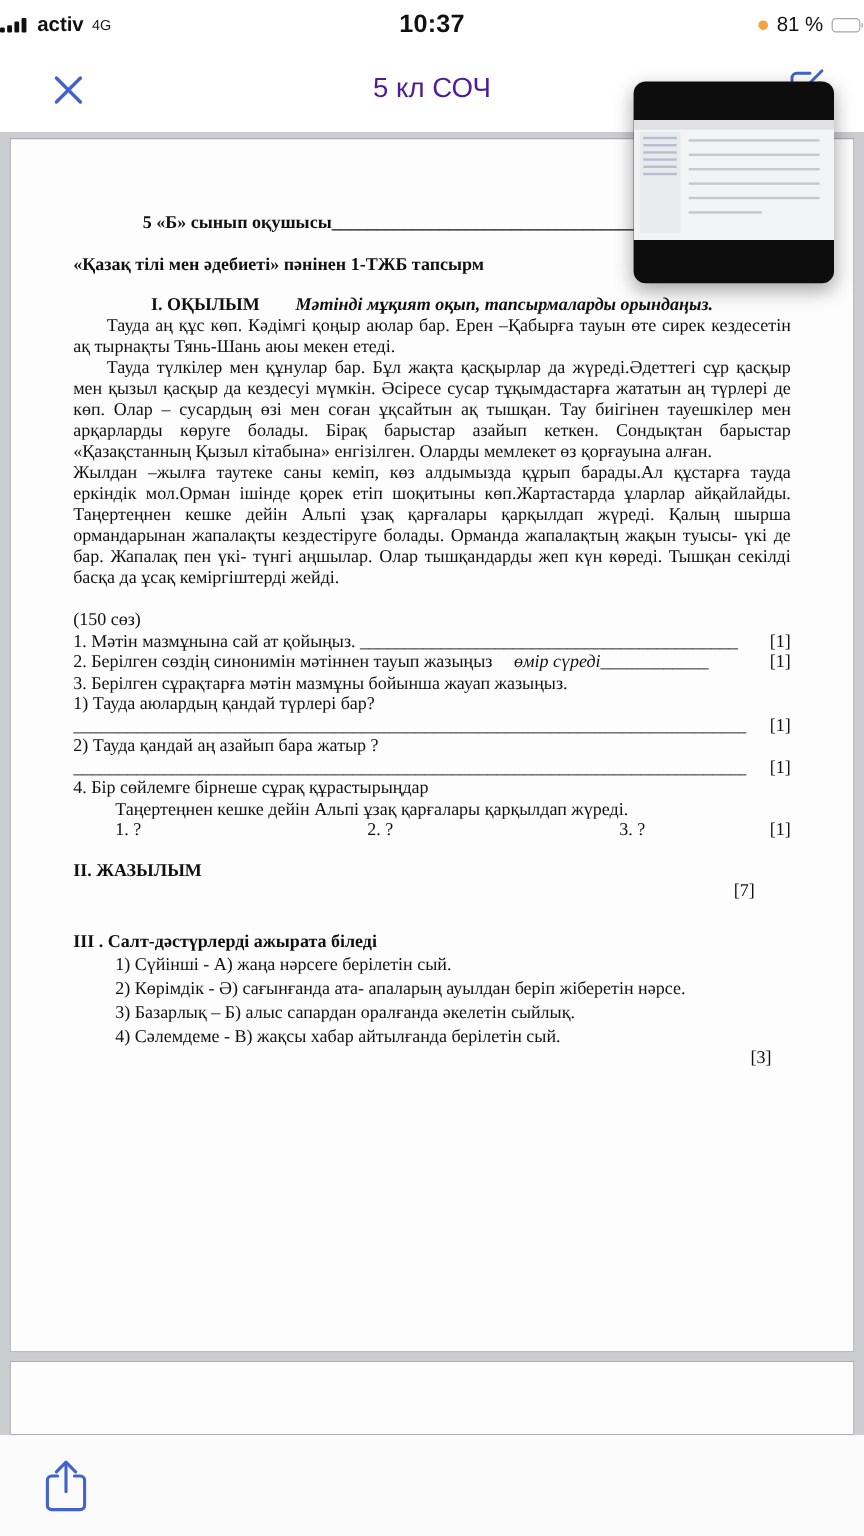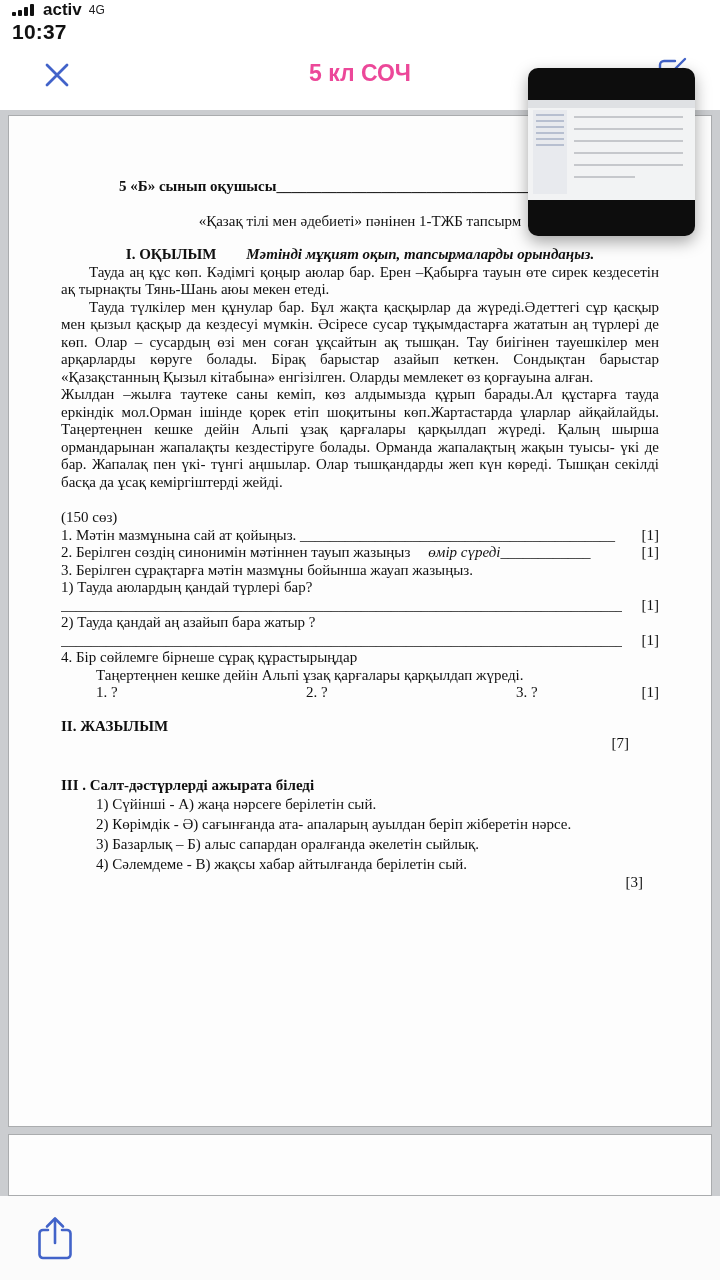--- a/index.html
+++ b/index.html
@@ -1,57 +1,57 @@
 <!DOCTYPE html>
 <html><head>
 <meta charset="utf-8">
 <style>
   html,body{margin:0;padding:0;background:#e9e9e9;}
   .screen{position:relative;width:720px;height:1280px;background:#ffffff;overflow:hidden;
           font-family:"Liberation Sans",sans-serif;color:#111;}
 
   
   .status-bar{position:absolute;top:0;left:0;right:0;height:42px;display:flex;
-              padding:0 12px;box-sizing:border-box;background:#fff;z-index:5;flex-direction:column;}
+              align-items:center;padding:0 0;box-sizing:border-box;background:#fff;z-index:5;}
   .sb-left,.sb-right{display:flex;align-items:center;gap:7px;flex:1;}
   .sb-right{justify-content:flex-end;}
   .sb-center{flex:0 0 auto;font-weight:700;font-size:21px;letter-spacing:.2px;}
   .carrier{font-weight:600;font-size:17px;}
   .network{font-size:12px;color:#1c1c1e;}
   .signal{display:flex;align-items:flex-end;gap:2px;height:12px;margin-right:2px;}
   .signal span{display:block;width:4px;background:#111;border-radius:1px;}
   .signal .b1{height:4px;}.signal .b2{height:6px;}.signal .b3{height:9px;}.signal .b4{height:12px;}
   .rec-dot{width:8px;height:8px;border-radius:50%;background:#f2a33c;}
   .bat-pct{font-size:17px;}
   .battery{position:relative;width:27px;height:13px;display:flex;align-items:center;}
   .battery .body{width:24px;height:12px;border:1px solid rgba(0,0,0,.35);border-radius:3.5px;
                  padding:1px;box-sizing:border-box;}
   .battery .fill{width:81%;height:100%;background:#f6ce47;border-radius:1.5px;}
   .battery .tip{width:1.6px;height:4.5px;background:rgba(0,0,0,.4);border-radius:0 2px 2px 0;margin-left:.8px;}
 
   
   .nav-bar{position:absolute;top:42px;left:0;right:0;height:68px;background:#fff;z-index:5;}
   .nav-title{position:absolute;left:0;right:0;top:18px;text-align:center;font-size:23px;
-             font-weight:700;color:#ec4899;}
+             font-weight:400;color:#4c1d95;}
   .close-btn{position:absolute;left:40px;top:16px;width:34px;height:34px;cursor:pointer;}
   .compose-btn{position:absolute;right:28px;top:10px;width:38px;height:38px;cursor:pointer;}
 
   
   .viewer{position:absolute;top:110px;left:0;right:0;bottom:84px;background:#cbcdd0;
           padding:5px 8px;box-sizing:border-box;overflow:hidden;}
   .page{background:#fdfdfd;border:1px solid #aaacae;box-sizing:border-box;}
   .page1{height:1012px;}
   .page2{height:62px;margin-top:7px;}
 
   
   .doc{font-family:"Liberation Serif",serif;font-size:15px;line-height:17.5px;color:#101010;
        padding:62px 52px 0 52px;}
   .doc p{margin:0;}
   .student-line{font-weight:700;margin-left:58px !important;white-space:nowrap;overflow:hidden;}
-  .subject-line{font-weight:400;text-align:center;margin-top:17px !important;white-space:nowrap;overflow:hidden;}
+  .subject-line{font-weight:700;text-align:left;margin-top:17px !important;white-space:nowrap;overflow:hidden;}
   .sec1-head{margin-top:16px !important;text-align:center;}
   .sec1-head .num{font-weight:700;}
   .sec1-head .instr{font-weight:700;font-style:italic;margin-left:26px;}
   .para{text-align:justify;}
   .ind{text-indent:28px;}
   .word-count{margin-top:18px !important;}
   .q-row{display:flex;align-items:baseline;}
   .q-row .q-text{flex:1;white-space:nowrap;overflow:hidden;}
   .q-row .mark{flex:0 0 auto;margin-left:10px;}
   .kw{font-style:italic;margin-left:18px;}

